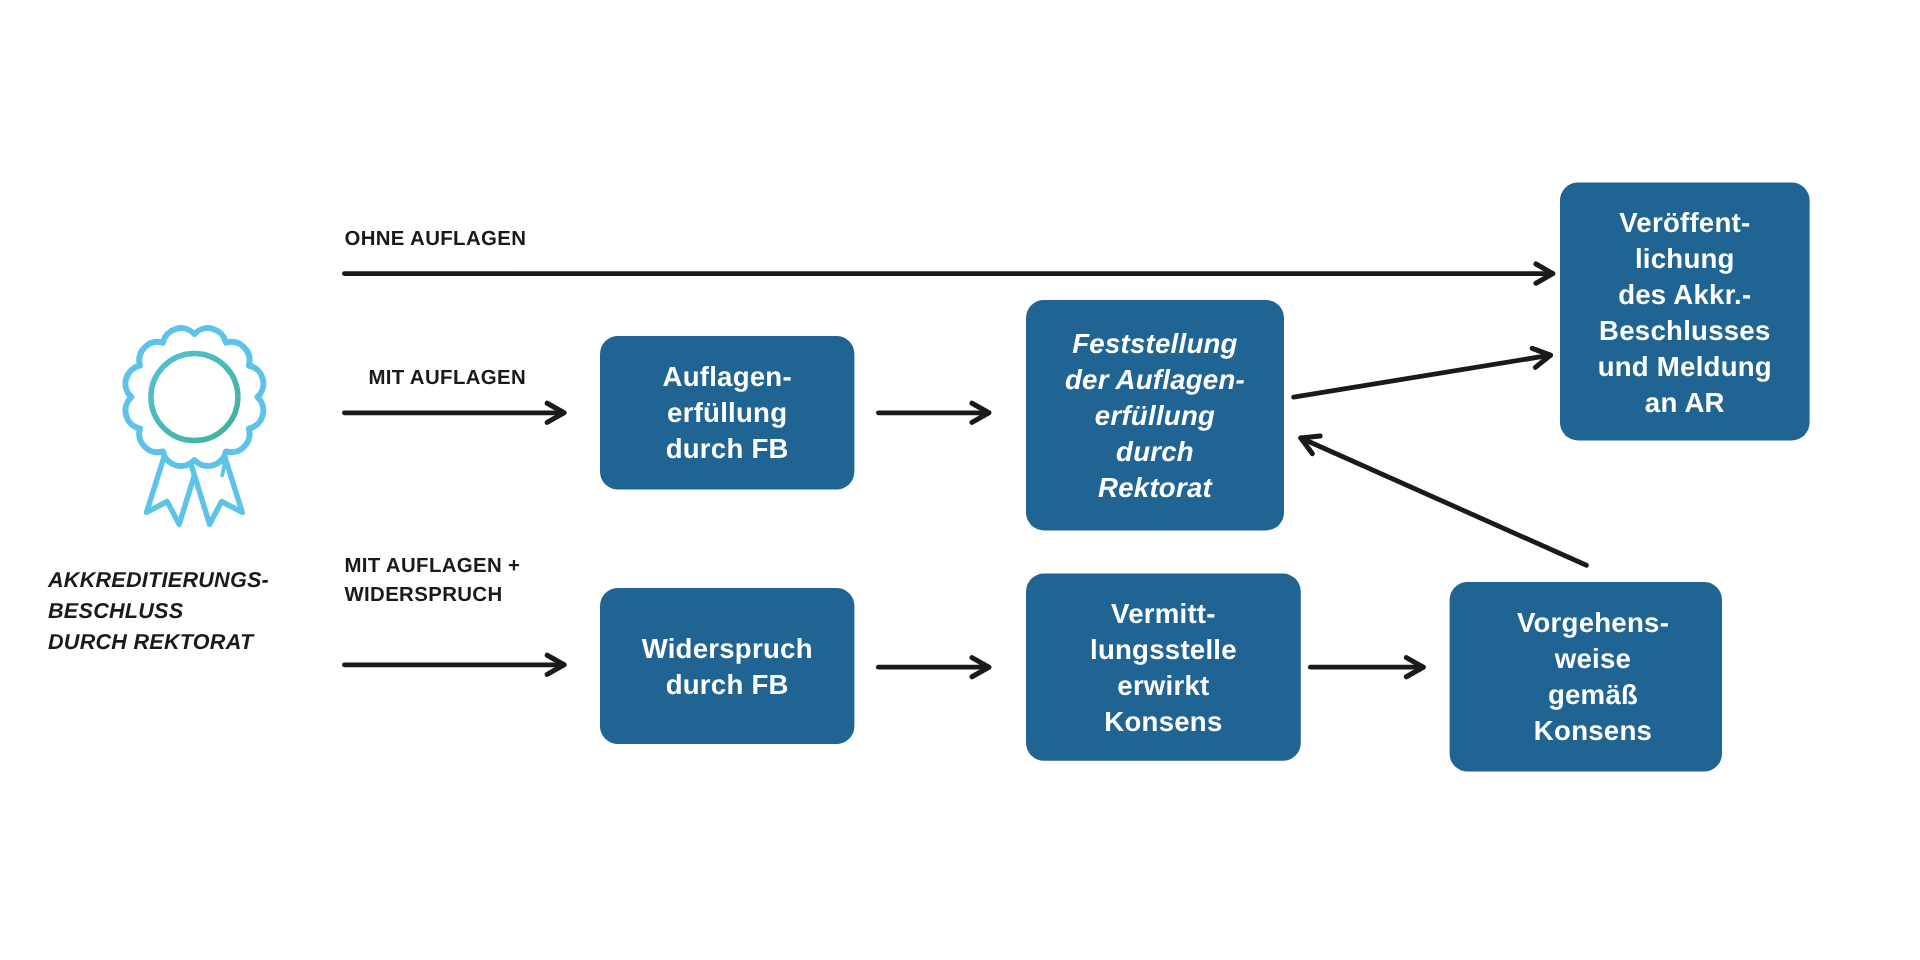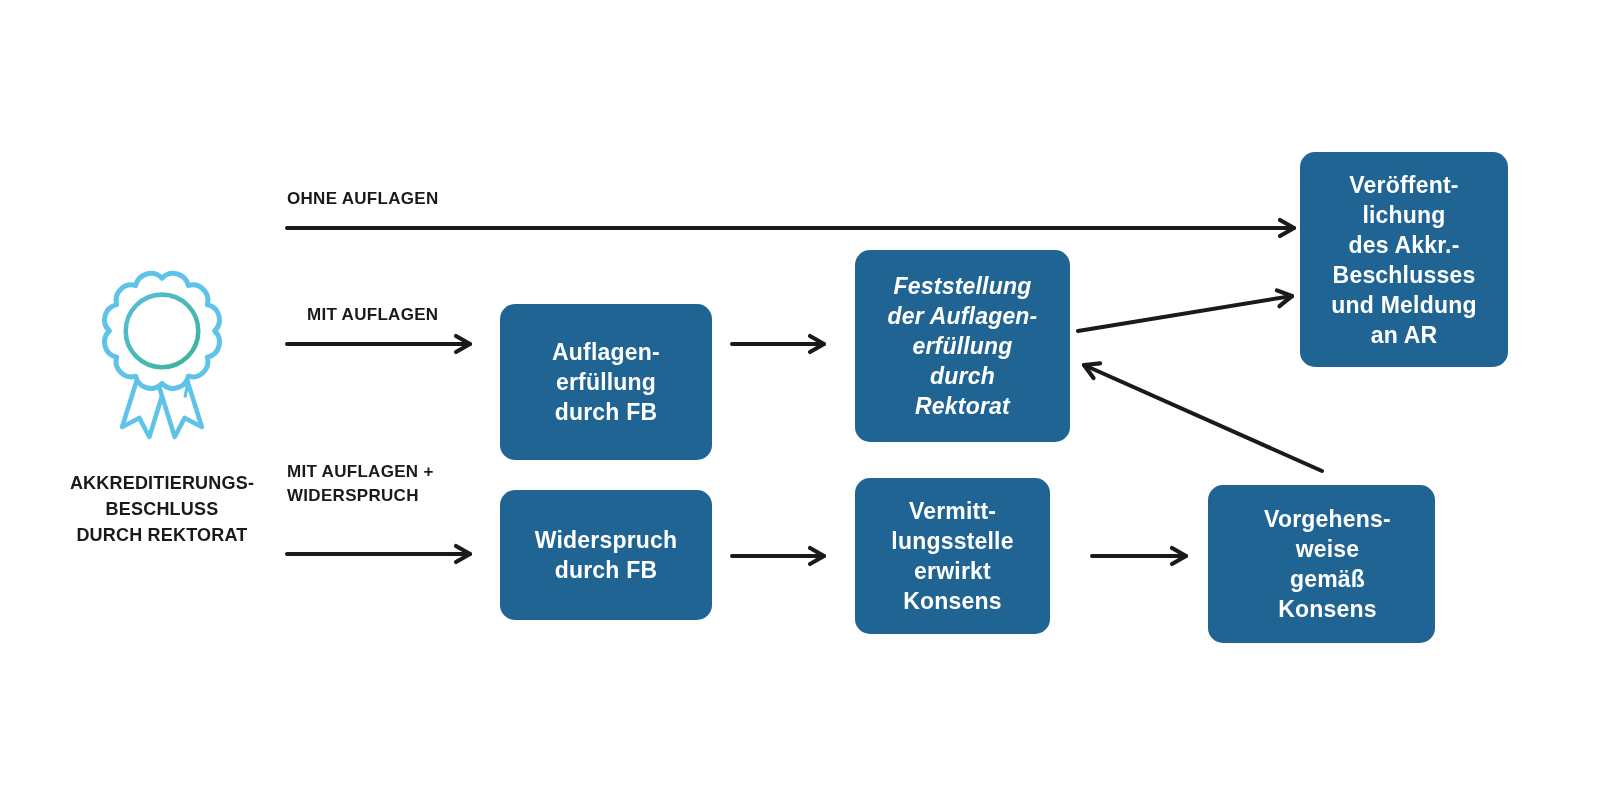--- a/index.html
+++ b/index.html
@@ -33,23 +33,24 @@
     position:absolute;
     color:var(--label-text);
     font-weight:bold;font-size:17px;line-height:24px;
     letter-spacing:0.3px;
     white-space:pre-line;
   }
   .badge-caption{
     position:absolute;
     color:var(--label-text);
     font-weight:bold;font-size:18px;line-height:26px;
-    text-align:center;
+    text-align:left;
     white-space:pre-line;
     letter-spacing:0.2px;
+    font-style:italic;
   }
   .badge-svg{position:absolute;}
 </style>
 </head>
 <body>
 
 <div class="stage">
 
   <svg class="badge-svg" style="left:94px;top:256px;" width="136" height="196" viewBox="0 0 150 215" aria-hidden="true">
     <defs>
@@ -94,34 +95,34 @@
     </g>
   </svg>
 
   <div class="node" style="left:1300px;top:152px;width:208px;height:215px;">Veröffent-
 lichung
 des Akkr.-
 Beschlusses
 und Meldung
 an AR</div>
 
-  <div class="node" style="left:500px;top:280px;width:212px;height:156px;margin-top:24px;">Auflagen-
+  <div class="node" style="left:500px;top:280px;width:212px;height:128px;">Auflagen-
 erfüllung
 durch FB</div>
 
   <div class="node" style="left:855px;top:250px;width:215px;height:192px;font-style:italic;">Feststellung
 der Auflagen-
 erfüllung
 durch
 Rektorat</div>
 
   <div class="node" style="left:500px;top:490px;width:212px;height:130px;">Widerspruch
 durch FB</div>
 
-  <div class="node" style="left:855px;top:478px;width:195px;height:156px;">Vermitt-
+  <div class="node" style="left:855px;top:478px;width:229px;height:156px;">Vermitt-
 lungsstelle
 erwirkt
 Konsens</div>
 
   <div class="node" style="left:1208px;top:485px;width:215px;height:158px;padding-left:12px;">Vorgehens-
 weise
 gemäß
 Konsens</div>
 
 </div>

